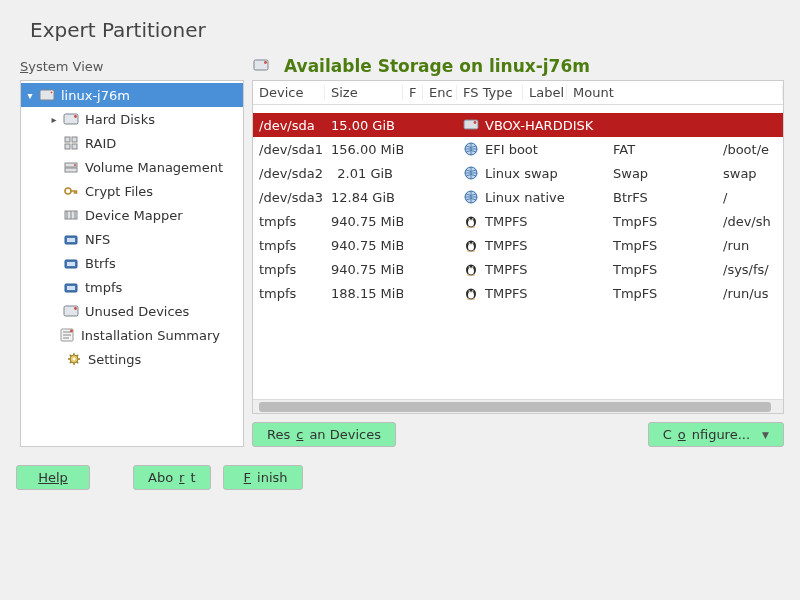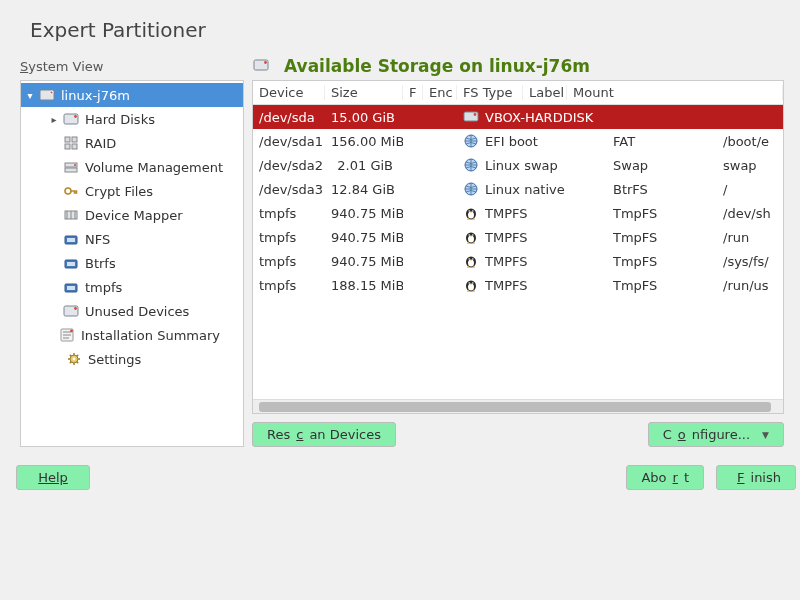--- a/index.html
+++ b/index.html
@@ -24,21 +24,21 @@
   .icon { width: 20px; height: 18px; display: inline-flex; align-items: center; justify-content: center; flex: none; margin-right: 4px; }
   .node-label { white-space: nowrap; }
   .depth0 { padding-left: 2px; }
   .depth1 { padding-left: 26px; }
 
   
   .rightpane { flex: 1; display: flex; flex-direction: column; min-width: 0; }
   .pane-header { display: flex; align-items: center; gap: 6px; padding: 0 0 4px 0; font-size: 17px; font-weight: bold; color: #4d7c0f; }
   .pane-header .icon { width: 22px; height: 20px; }
 
-  .table-wrap { flex: 1; background: #fff; border: 1px solid #ccc; display: flex; flex-direction: column; min-height: 0; }
+  .table-wrap { flex: 1; background: #fff; border: 1px solid #ccc; display: flex; flex-direction: column; min-height: 0; gap: 8px; }
   .thead, .trow { display: flex; align-items: center; height: 24px; }
   .thead { border-bottom: 1px solid #ddd; color: #444; }
   .th { padding: 0 6px; border-right: 1px solid #eee; overflow: hidden; white-space: nowrap; text-overflow: clip; font-size: 13px; }
   .tbody { flex: 1; overflow: hidden; }
   .trow { font-size: 13px; }
   .trow.selected { background: #b91c1c; color: #fff; }
   .td { padding: 0 6px; overflow: hidden; white-space: nowrap; }
   .td.size { text-align: right; padding-right: 10px; }
   .td.type { display: flex; align-items: center; gap: 6px; }
   .td.type .icon { width: 16px; height: 16px; margin: 0; }
@@ -55,21 +55,21 @@
 
   .hscroll { height: 14px; background: #eee; border-top: 1px solid #ddd; position: relative; }
   .hscroll .thumb { position: absolute; top: 2px; left: 6px; right: 12px; height: 10px; background: #bcbcbc; border-radius: 3px; }
 
   .under-table { display: flex; justify-content: space-between; padding-top: 8px; }
 
   .btn { background: #86efac; border: 1px solid #bbb; border-radius: 3px; padding: 4px 14px; font-size: 13px; color: #333; cursor: pointer; display: inline-flex; align-items: center; gap: 6px; }
   .btn .ul { text-decoration: underline; }
   .btn .drop { font-size: 9px; color: #555; margin-left: 6px; }
 
-  .footer { display: flex; justify-content: space-between; padding: 8px 4px 14px 16px; }
+  .footer { display: flex; padding: 8px 4px 14px 16px; gap: 43px; }
   .footer-right { display: flex; gap: 12px; }
   .footer .btn { min-width: 74px; justify-content: center; }
 
   
   .ic-disk svg, .ic-globe svg, .ic-penguin svg, .ic-hd svg, .ic-folder svg,
   .ic-key svg, .ic-raid svg, .ic-vol svg, .ic-map svg, .ic-nfs svg,
   .ic-sum svg, .ic-gear svg { display: block; }
 </style>
 </head>
 <body>

